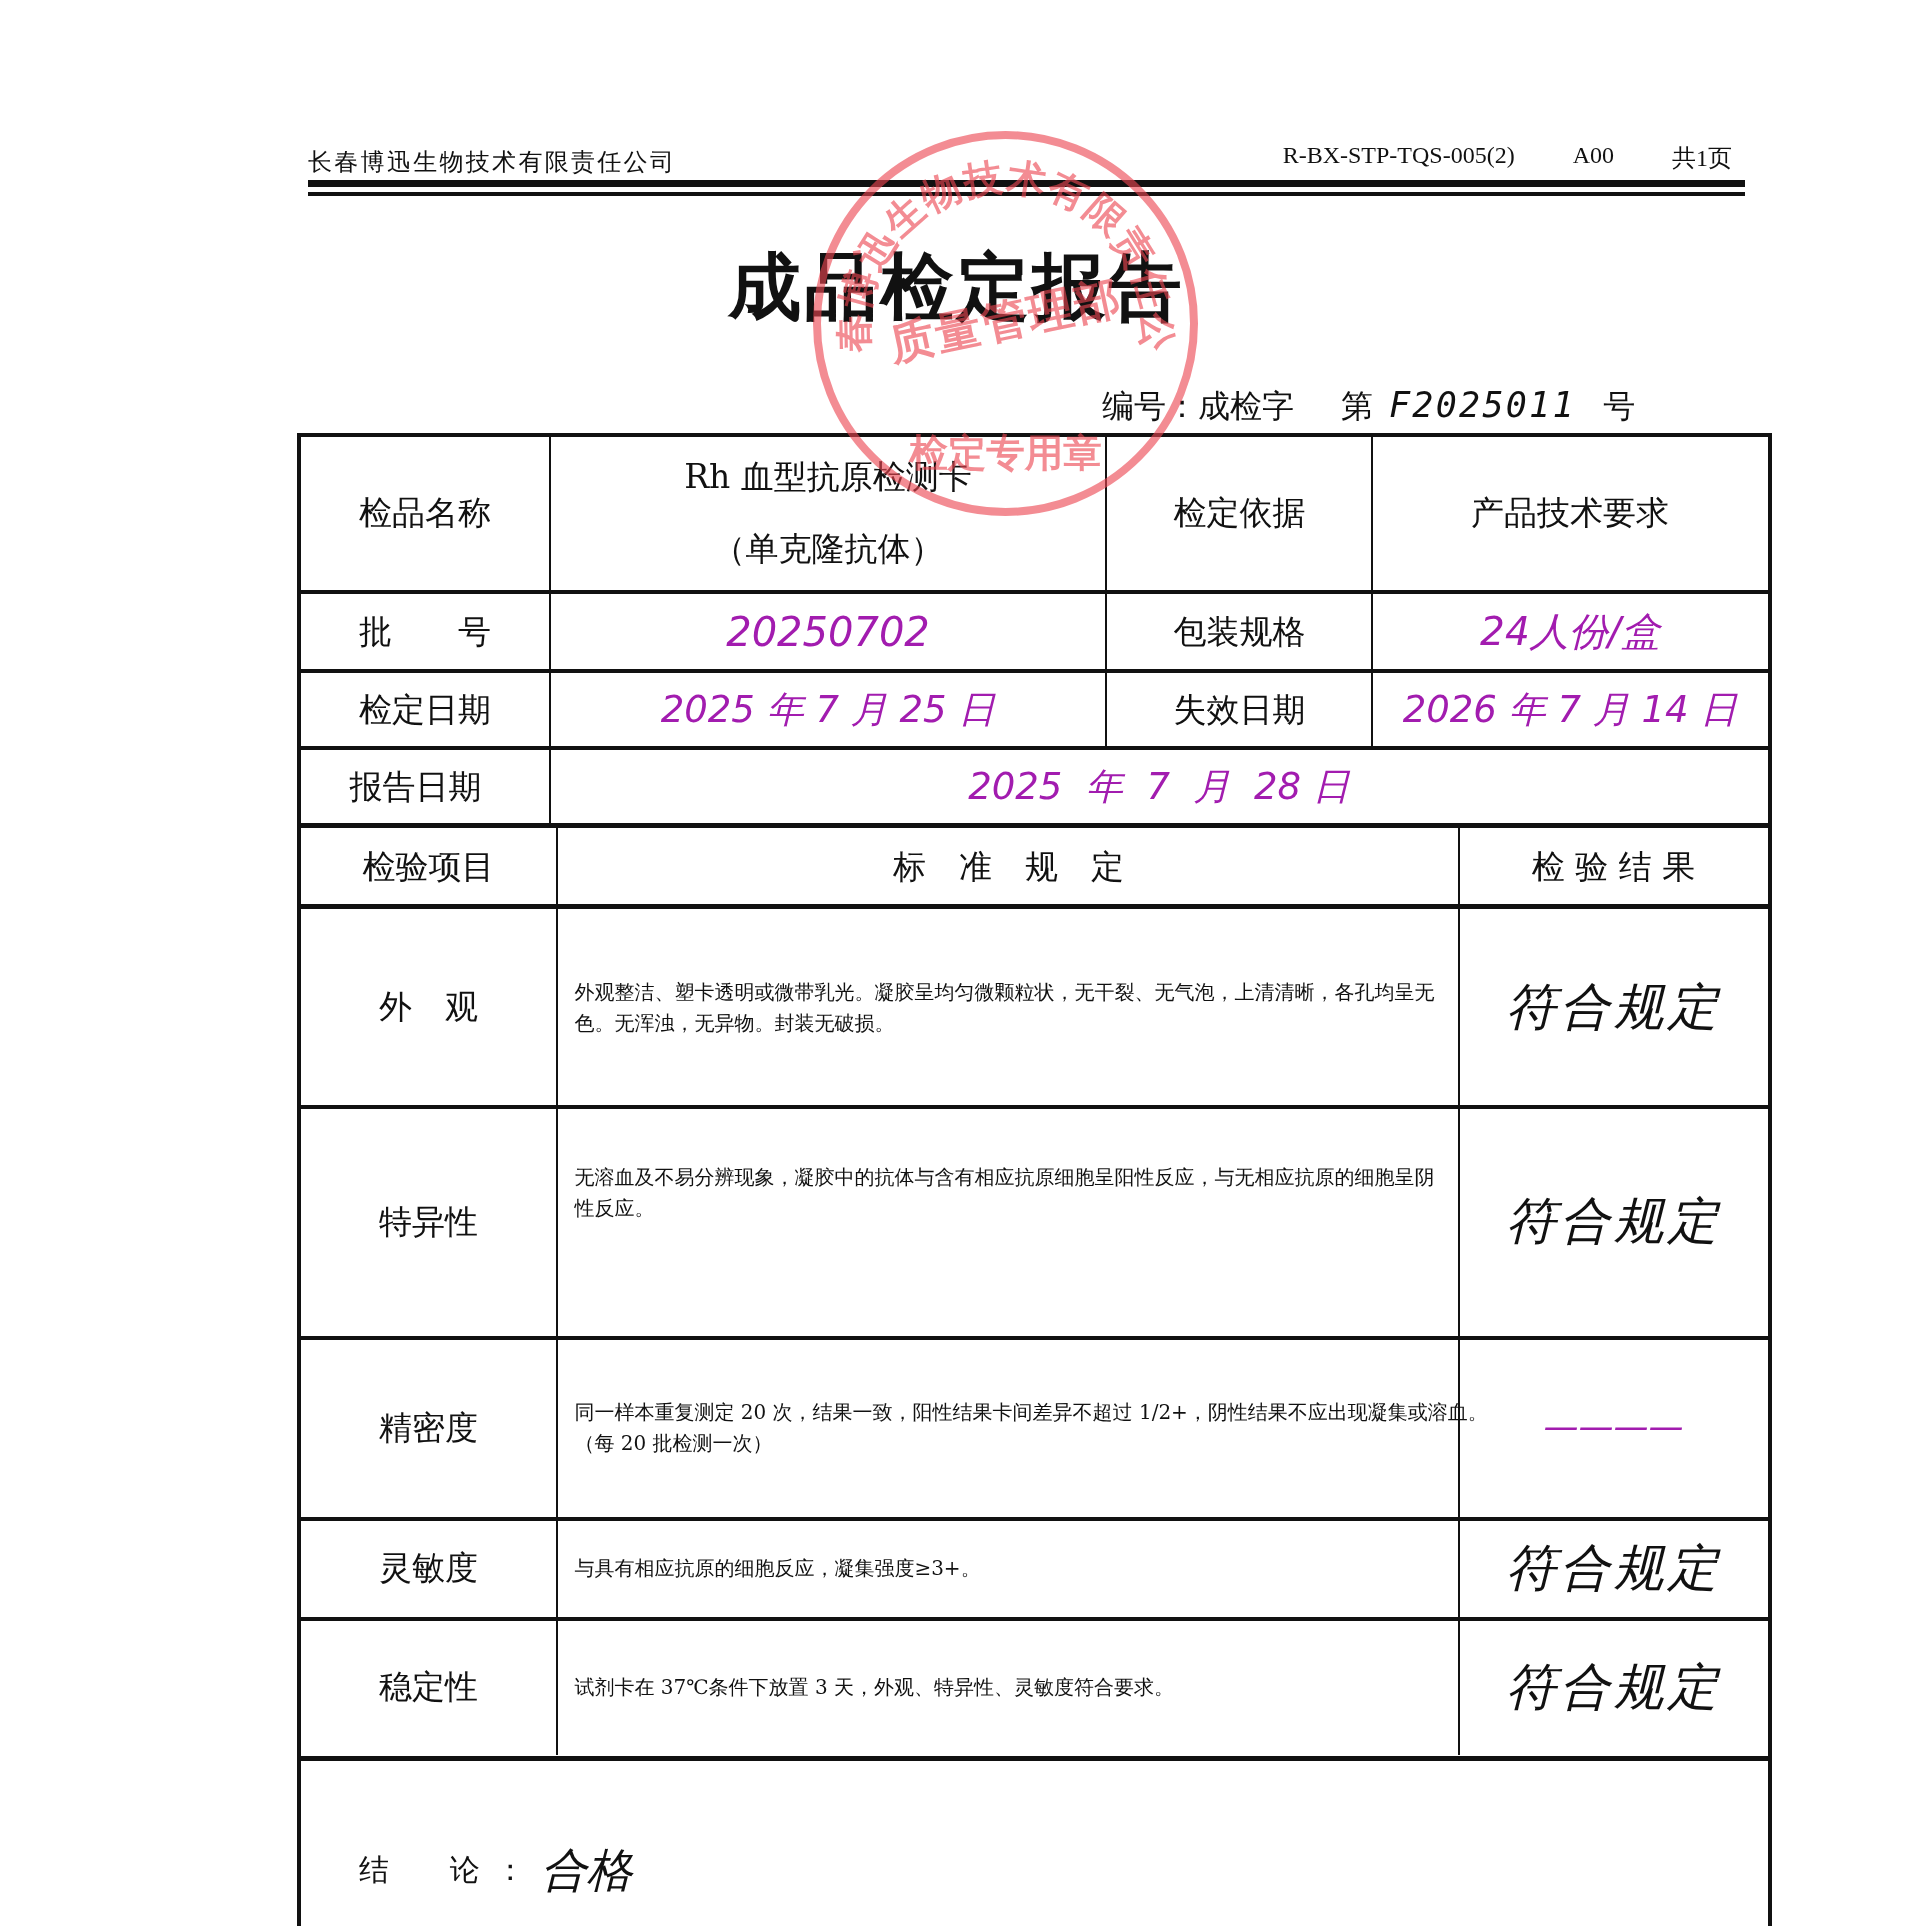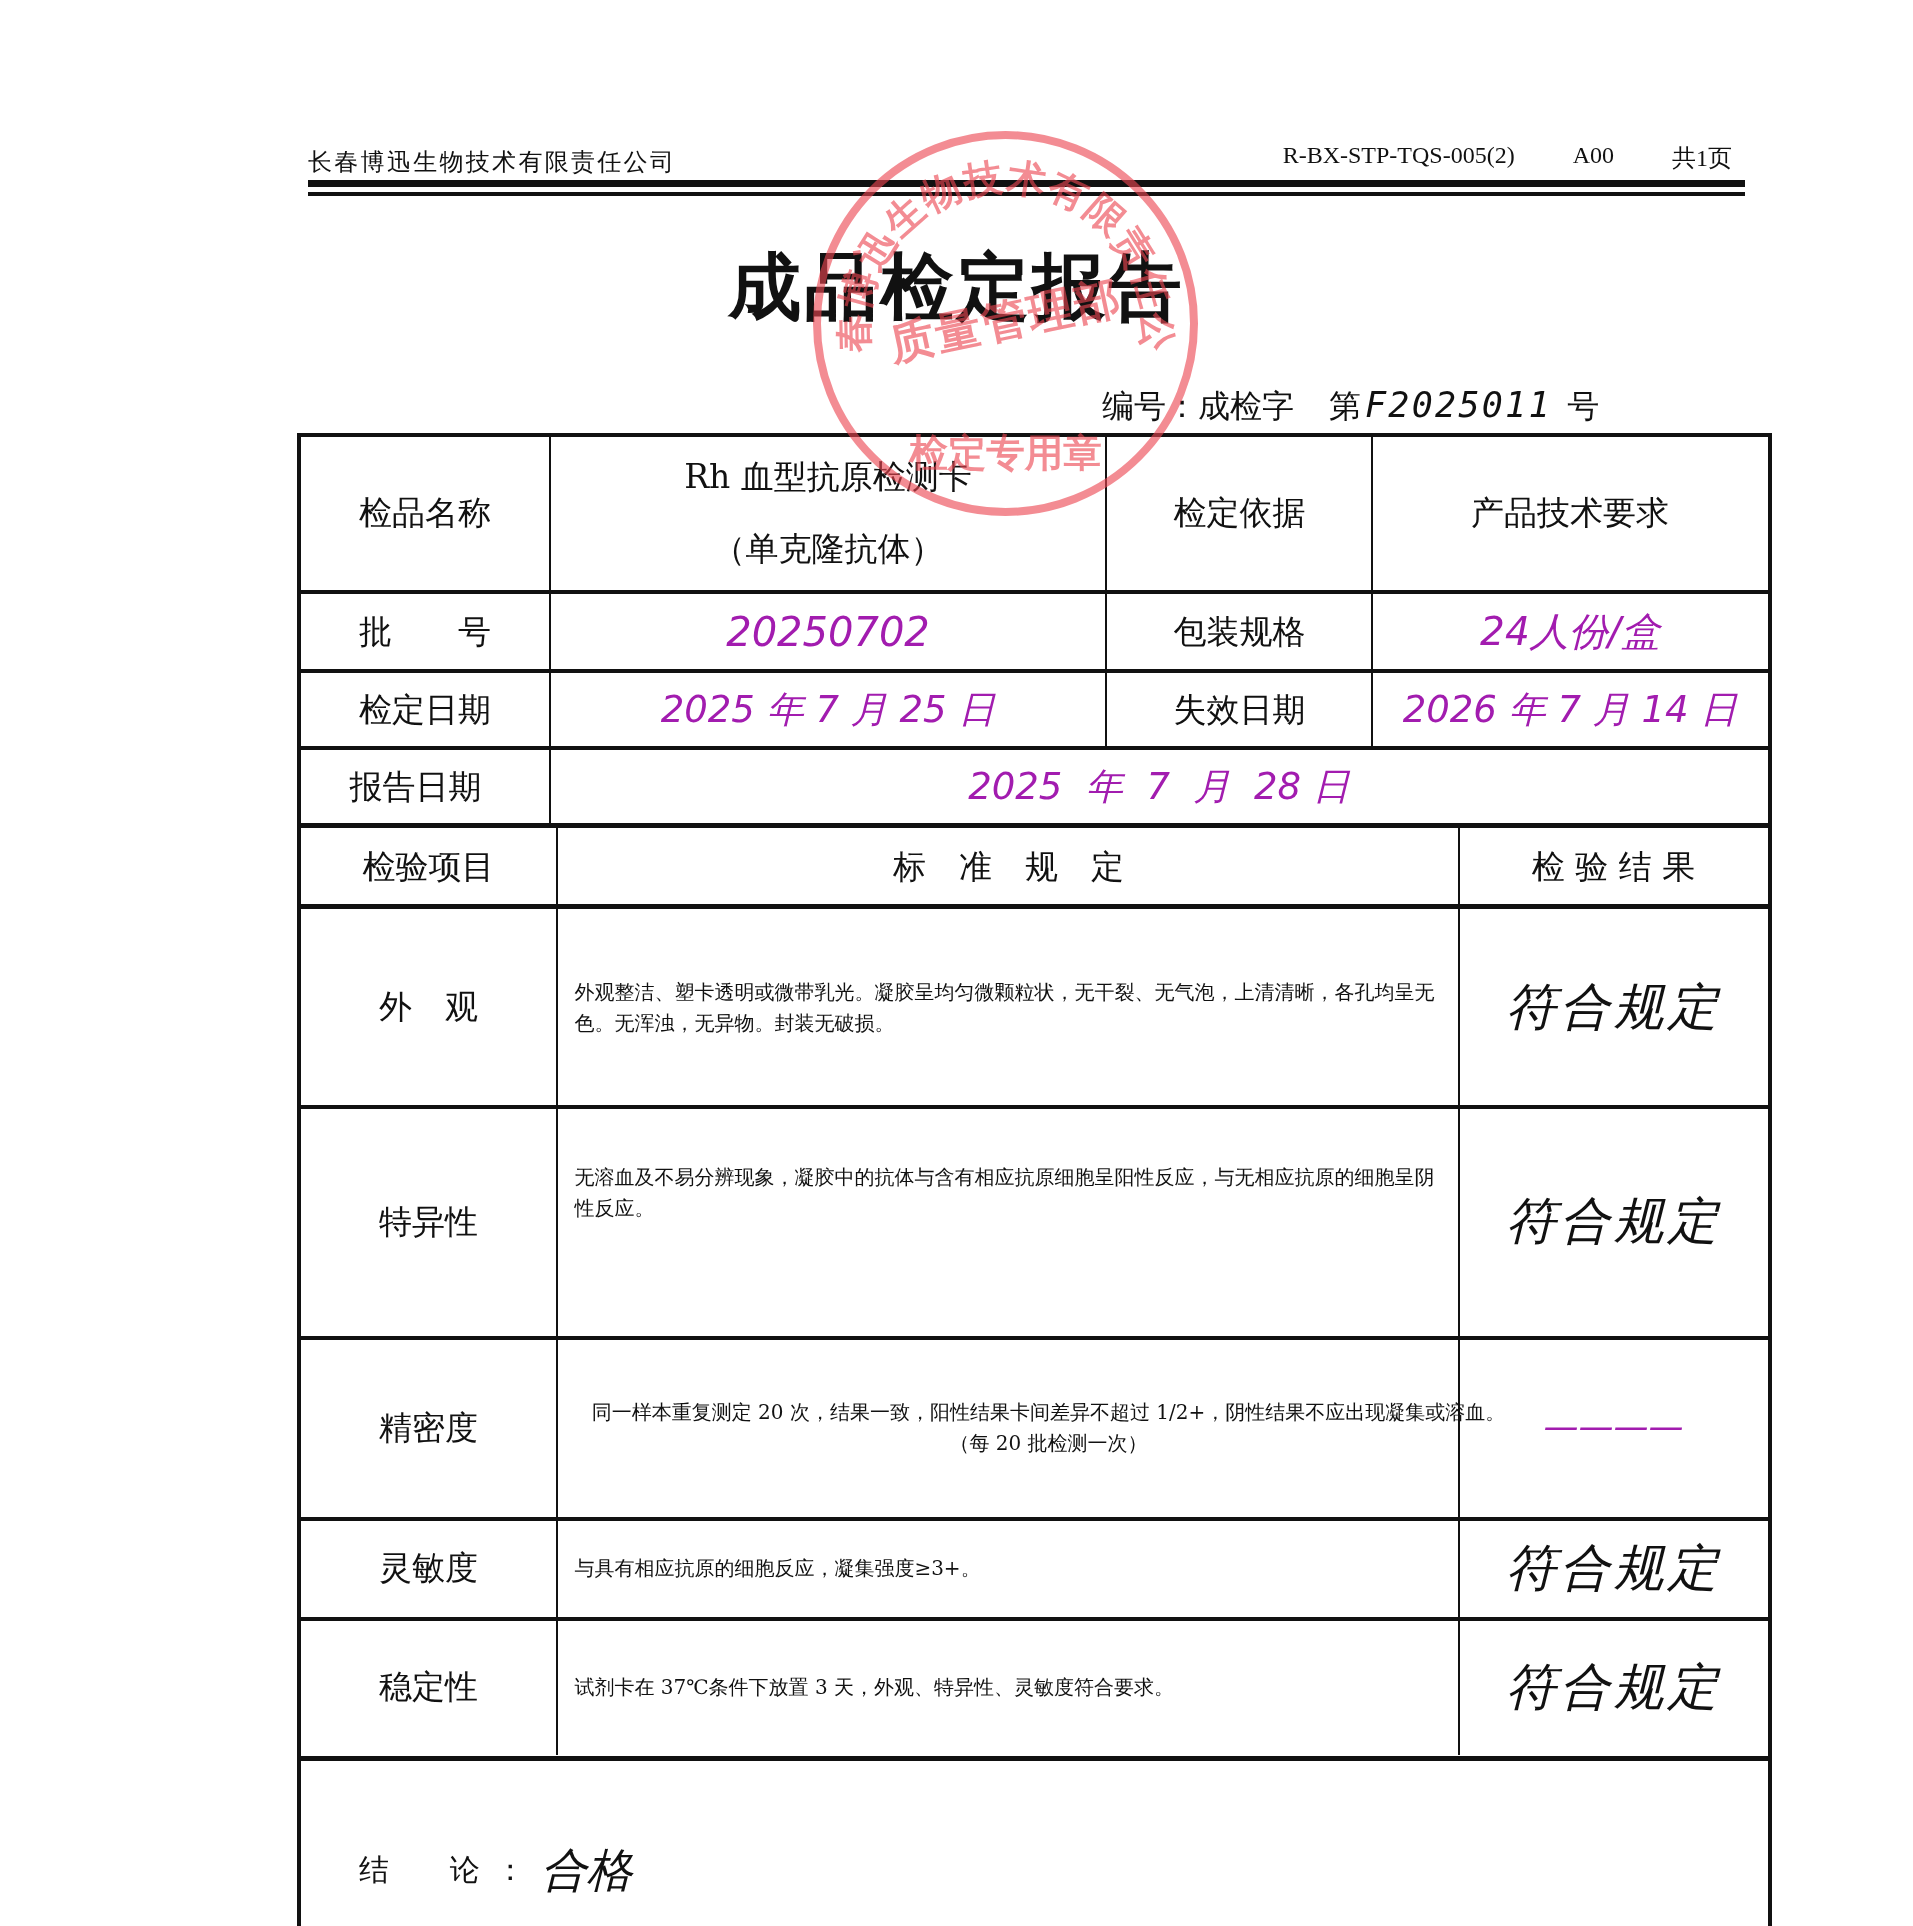--- a/index.html
+++ b/index.html
@@ -19,21 +19,21 @@
            border: 8.5px solid rgba(235,70,80,0.62); box-sizing: border-box; pointer-events: none; }
   .stamp svg { position: absolute; left: -8.5px; top: -8.5px; width: 385px; height: 385px; }
   .stamp-center { position: absolute; left: 0; right: 0; top: 152px; text-align: center;
                   color: rgba(235,70,80,0.62); font-weight: bold; font-size: 45px; letter-spacing: 2.3px;
                   transform: rotate(-12deg); font-family: "DejaVu Sans", sans-serif; }
 
   
   .title { left: 0; right: 0; top: 239px; text-align: center; font-size: 73px; letter-spacing: 3.1px;
            font-family: "DejaVu Sans", sans-serif; font-weight: bold; }
 
-  .report-no { left: 1102px; top: 385px; font-size: 32px; display: flex; align-items: baseline; gap: 0; font-family: "DejaVu Serif", serif; }
+  .report-no { left: 1102px; top: 385px; font-size: 32px; display: flex; align-items: baseline; gap: 12px; font-family: "DejaVu Serif", serif; }
   .report-no .hand { font-family: "DejaVu Sans Mono", monospace; font-style: italic; font-size: 35px; margin: 0 15.4px 0 3.9px; letter-spacing: 2.3px; text-align: right; }
 
   
   .tbl { left: 297px; top: 433px; width: 1475px; height: 1735px; border: 4.6px solid #111; box-sizing: border-box; }
   .cell { position: absolute; box-sizing: border-box; display: flex; align-items: center; justify-content: center;
           font-size: 33px; text-align: center; line-height: 1.35; }
   .hline { position: absolute; height: 3.5px; background: #111; }
   .vline { position: absolute; width: 2.3px; background: #111; }
 
   .handwrite { font-family: "DejaVu Sans", sans-serif; font-style: italic; font-weight: normal; color: #a21caf; }
@@ -112,21 +112,21 @@
 
   <div class="cell" style="left:1159px; top:392px; width:307px; height:76px; white-space:pre;">检 验 结 果</div>
   <div class="cell std-text" style="left:258px; top:473px; width:899px; height:195px;">外观整洁、塑卡透明或微带乳光。凝胶呈均匀微颗粒状，无干裂、无气泡，上清清晰，各孔均呈无色。无浑浊，无异物。封装无破损。</div>
   <div class="cell result-hand" style="left:1159px; top:473px; width:307px; height:195px;">符合规定</div>
 
   <div class="cell std-text" style="left:258px; top:671px; width:899px; height:228px; align-items:flex-start; padding-top:54px;">无溶血及不易分辨现象，凝胶中的抗体与含有相应抗原细胞呈阳性反应，与无相应抗原的细胞呈阴性反应。</div>
   <div class="cell" style="left:0; top:671px; width:255px; height:228px;">特异性</div>
   <div class="cell result-hand" style="left:1159px; top:671px; width:307px; height:228px;">符合规定</div>
 
   <div class="cell" style="left:0; top:902px; width:255px; height:178px;">精密度</div>
-  <div class="cell std-text" style="left:258px; top:902px; width:979px; height:178px;text-align:center;">同一样本重复测定 20 次，结果一致，阳性结果卡间差异不超过 1/2+，阴性结果不应出现凝集或溶血。（每 20 批检测一次）</div>
+  <div class="cell std-text" style="left:258px; top:902px; width:979px; height:178px;">同一样本重复测定 20 次，结果一致，阳性结果卡间差异不超过 1/2+，阴性结果不应出现凝集或溶血。（每 20 批检测一次）</div>
   <div class="cell handwrite" style="left:1159px; top:902px; width:307px; height:178px; font-size:35px;">————</div>
 
   <div class="cell" style="left:0; top:1083px; width:255px; height:97px;">灵敏度</div>
   <div class="cell std-text" style="left:258px; top:1083px; width:899px; height:97px;">与具有相应抗原的细胞反应，凝集强度≥3+。</div>
   <div class="cell result-hand" style="left:1159px; top:1083px; width:307px; height:97px;">符合规定</div>
 
   <div class="cell" style="left:0; top:1183px; width:255px; height:135px;">稳定性</div>
   <div class="cell std-text" style="left:258px; top:1183px; width:899px; height:135px;">试剂卡在 37℃条件下放置 3 天，外观、特异性、灵敏度符合要求。</div>
   <div class="cell result-hand" style="left:1159px; top:1183px; width:307px; height:135px;">符合规定</div>
 

